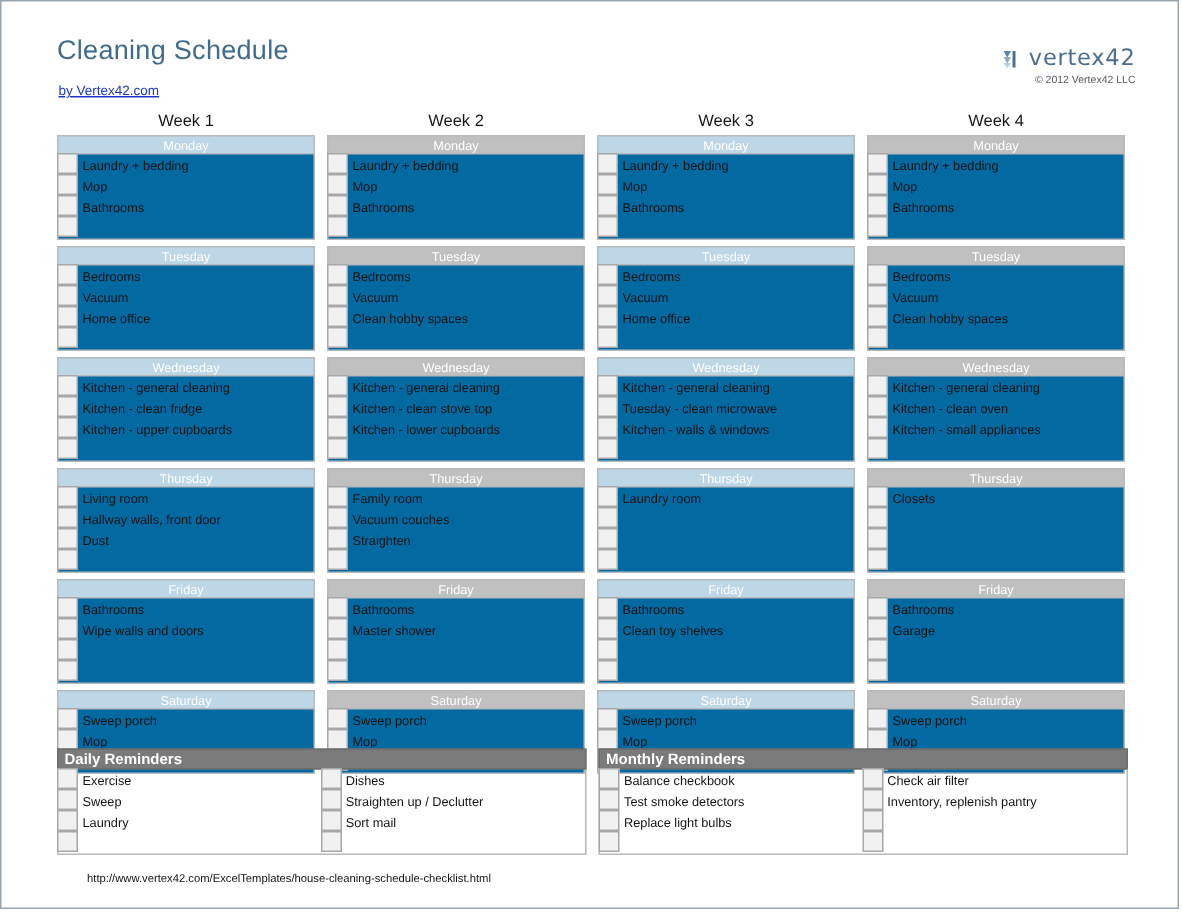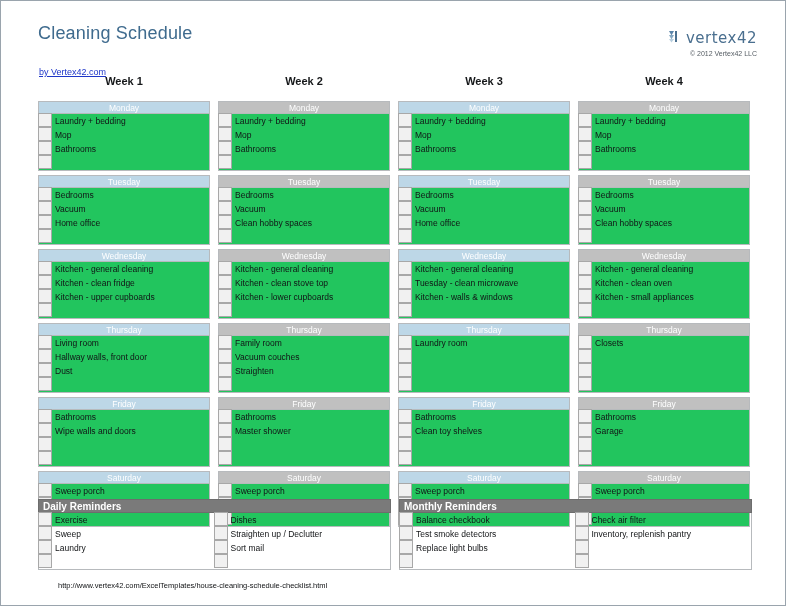--- a/index.html
+++ b/index.html
@@ -33,35 +33,35 @@
     top: 22px;
     font-size: 18px;
     color: #3f6b8e;
     font-family: "Liberation Sans", sans-serif;
     letter-spacing: 0.2px;
     white-space: nowrap;
   }
   .byline {
     position: absolute;
     left: 38px;
-    top: 66px;
+    top: 54px;
     font-size: 9px;
     color: #1e36c8;
     text-decoration: underline;
     white-space: nowrap;
   }
   .logo-block {
     position: absolute;
     right: 28px;
     top: 28px;
     text-align: right;
   }
   .logo-row {
     display: flex;
-    align-items: flex-start;
+    align-items: flex-end;
     justify-content: flex-end;
     gap: 4px;
   }
   .logo-mark {
     width: 15px;
     height: 15px;
     flex: none;
   }
   .logo-word {
     font-size: 15px;
@@ -86,23 +86,23 @@
     display: flex;
     gap: 8px;
   }
   .week-col {
     width: 172px;
     flex: none;
   }
   .week-title {
     text-align: center;
     font-size: 11px;
-    font-weight: bold;
+    font-weight: normal;
     color: #16181a;
-    padding-bottom: 14px;
+    padding-bottom: 3px;
     white-space: nowrap;
   }
   .day-block {
     margin-bottom: 0;
   }
   .day-head {
     height: 12px;
     line-height: 12px;
     text-align: center;
     font-size: 8.5px;
@@ -113,21 +113,21 @@
     white-space: nowrap;
     overflow: hidden;
   }
   .tone-blue .day-head { background: #bdd7e7; }
   .tone-gray .day-head { background: #c0c0c0; }
 
   .rows {
     border: 1px solid #b7babd;
     border-top: 1px solid #b7babd;
     box-sizing: border-box;
-    background: #22c55e;
+    background: #0369a1;
   }
   .task-row {
     display: flex;
     align-items: stretch;
     height: 14px;
   }
   .cbox {
     width: 14px;
     height: 14px;
     flex: none;

